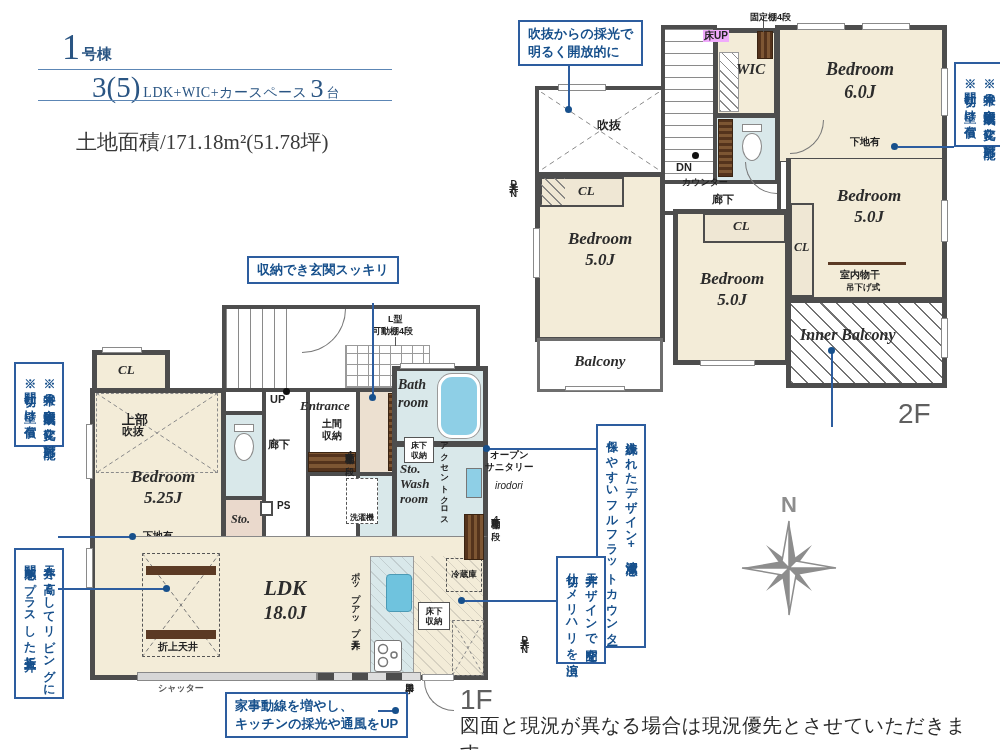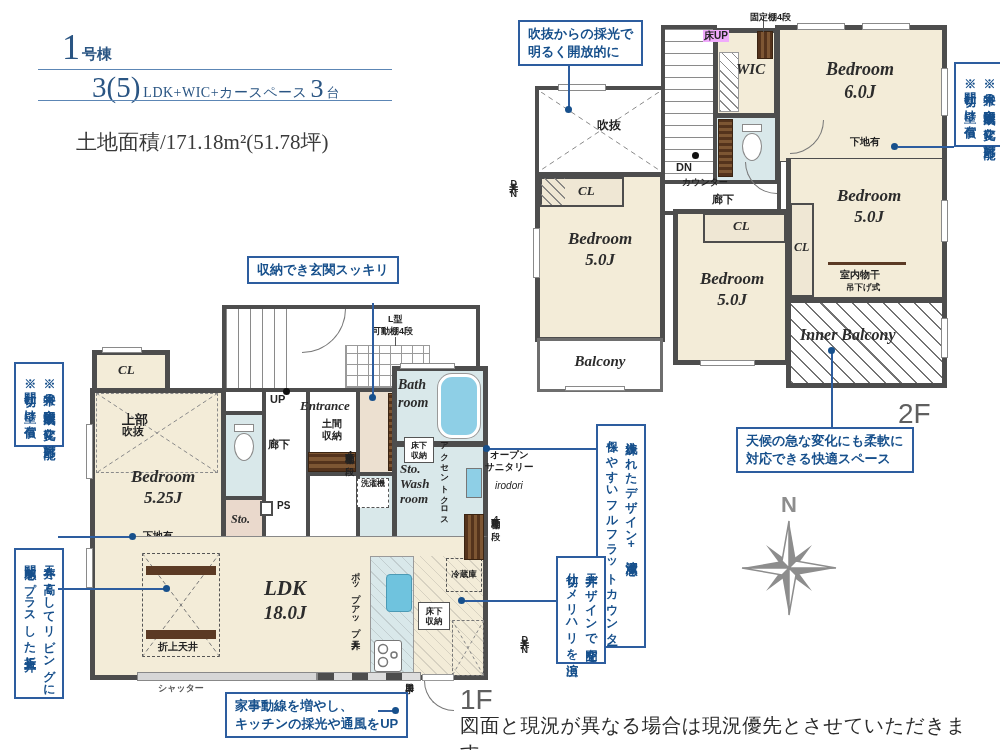--- a/index.html
+++ b/index.html
@@ -201,21 +201,21 @@
   <div class="abs wet" style="left:392px;top:366px;width:96px;height:80px;border:5px solid #4d4d4d;"></div>
   <div class="abs" style="left:438px;top:374px;width:42px;height:64px;background:#8ecfe6;border:3px solid #fff;border-radius:14px;box-shadow:0 0 0 1px #999;"></div>
   <div class="abs rname" style="left:398px;top:376px;font-size:14px;text-align:left;">
     <div>Bath</div>
     <div>room</div>
   </div>
   <div class="abs win" style="left:400px;top:363px;width:55px;height:6px;"></div>
 
   <div class="abs wet" style="left:392px;top:442px;width:96px;height:115px;border:5px solid #4d4d4d;"></div>
   <div class="abs wet" style="left:356px;top:472px;width:40px;height:85px;border:4px solid #4d4d4d;"></div>
-  <div class="abs" style="left:357px;top:478px;width:32px;height:30px;border:1px dashed #555;background:#fff;display:flex;align-items:flex-start;justify-content:center;">
+  <div class="abs" style="left:346px;top:478px;width:32px;height:46px;border:1px dashed #555;background:#fff;display:flex;align-items:flex-end;justify-content:center;">
     <span class="lblsm" style="font-size:8px;">洗濯機</span>
   </div>
   <div class="abs whitebg" style="left:404px;top:437px;width:30px;height:26px;border:1px solid #555;text-align:center;">
     <div class="lblsm" style="font-size:8px;margin-top:3px;">床下</div>
     <div class="lblsm" style="font-size:8px;">収納</div>
   </div>
   <div class="abs rname" style="left:400px;top:462px;font-size:13px;text-align:left;line-height:1.15;">
     <div>Sto.</div>
     <div>Wash</div>
     <div>room</div>
@@ -284,24 +284,20 @@
   <div class="abs lead" style="left:568px;top:64px;width:2px;height:44px;"></div>
   <div class="abs dot" style="left:565px;top:106px;"></div>
 
   <div class="abs annv" style="left:954px;top:62px;">
     <div>※将来の家族構成の変化に対応可能</div>
     <div>※間仕切り壁は有償</div>
   </div>
   <div class="abs lead" style="left:898px;top:146px;width:56px;height:2px;"></div>
   <div class="abs dot" style="left:891px;top:143px;"></div>
 
-  <div class="abs ann" style="left:736px;top:427px;">
-    <div>天候の急な変化にも柔軟に</div>
-    <div>対応できる快適スペース</div>
-  </div>
   <div class="abs lead" style="left:831px;top:352px;width:2px;height:75px;"></div>
   <div class="abs dot" style="left:828px;top:347px;"></div>
 
   <div class="abs ann" style="left:247px;top:256px;">
     <div>収納でき玄関スッキリ</div>
   </div>
   <div class="abs lead" style="left:372px;top:303px;width:2px;height:93px;"></div>
   <div class="abs dot" style="left:369px;top:394px;"></div>
 
   <div class="abs annv" style="left:14px;top:362px;">

